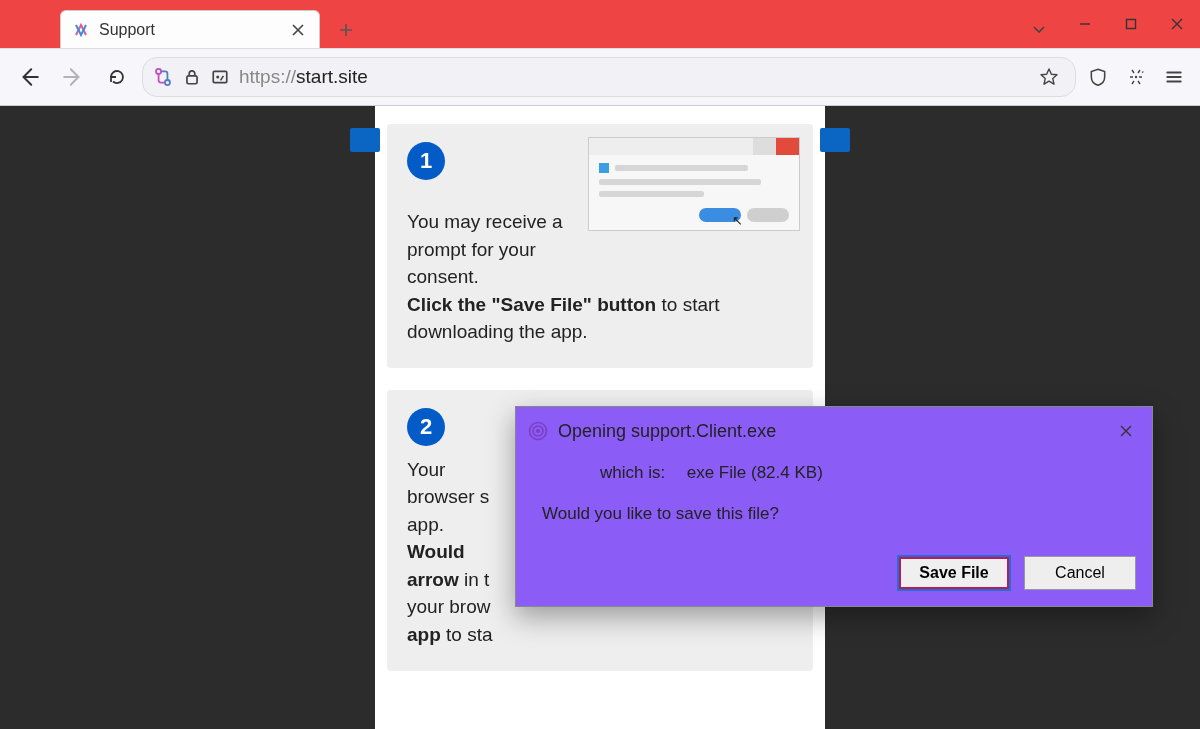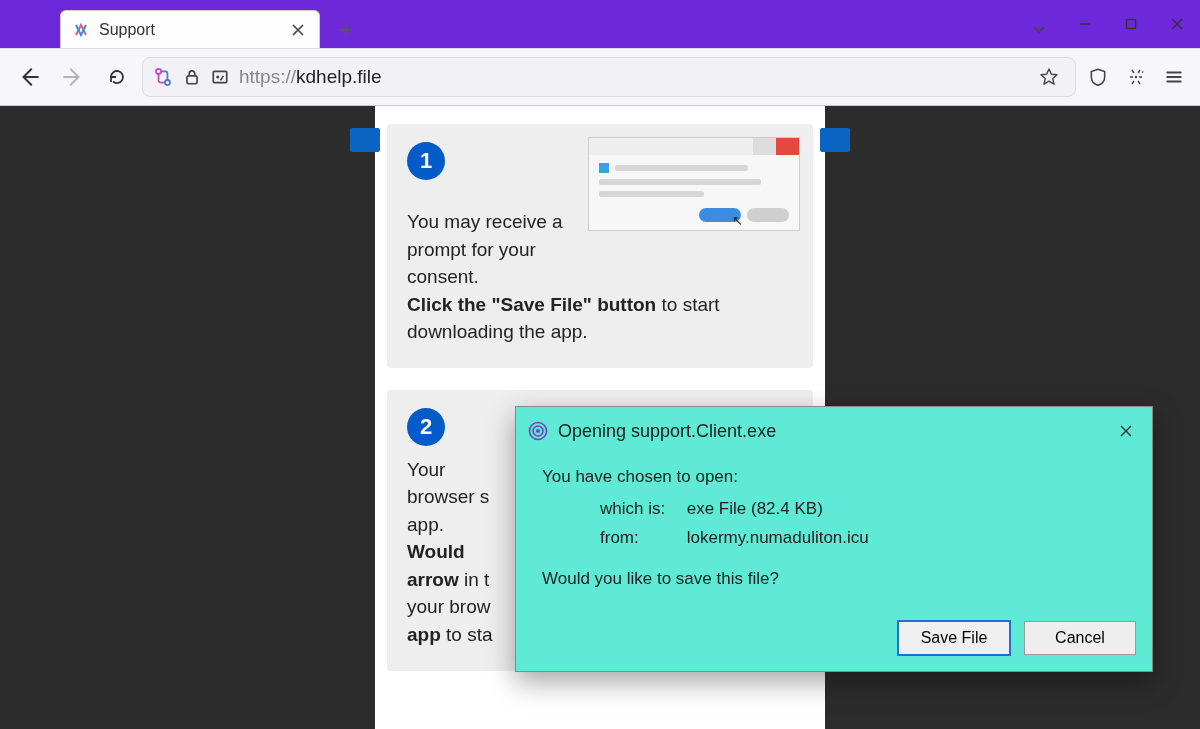--- a/index.html
+++ b/index.html
@@ -1,34 +1,34 @@
 <!DOCTYPE html>
 <html><head>
   <meta charset="utf-8">
   <style>
     * { box-sizing: border-box; margin: 0; padding: 0; }
     html, body { width: 1200px; height: 729px; overflow: hidden; font-family: "Segoe UI", Arial, sans-serif; background: #f0f0f4; color: #222; }
     
     
-    .titlebar { height: 48px; background: #6d28d9; display: flex; align-items: flex-end; }
+    .titlebar { height: 48px; background: #ef4444; display: flex; align-items: flex-end; }
     .tab-strip { display: flex; align-items: flex-end; height: 48px; padding-left: 60px; flex: 1; }
     .tab { display: flex; align-items: center; gap: 10px; background: #fdfdfe; border: 1px solid #ccc; border-bottom: none; border-radius: 6px 6px 0 0; padding: 0 12px; height: 38px; min-width: 260px; font-size: 16px; color: #333; }
     .tab .favicon { width: 16px; height: 16px; }
     .tab .tab-title { flex: 1; }
     .tab .tab-close { width: 18px; height: 18px; display:flex; align-items:center; justify-content:center; cursor:pointer; }
     .newtab-btn { width: 36px; height: 36px; display:flex; align-items:center; justify-content:center; margin-left: 8px; cursor:pointer; color:#666; font-size: 20px; }
     .win-controls { display:flex; align-items:center; height: 48px; }
     .win-controls .ctrl { width: 46px; height: 38px; display:flex; align-items:center; justify-content:center; cursor:pointer; color:#333; }
     .chevron { width: 46px; height:38px; display:flex; align-items:center; justify-content:center; cursor:pointer; }
     
     
     .addressbar { height: 58px; background: #f7f7fb; border-top: 1px solid #ddd; border-bottom: 1px solid #ccc; display:flex; align-items:center; padding: 0 10px; gap: 6px; }
     .nav-btn { width: 38px; height: 38px; display:flex; align-items:center; justify-content:center; border-radius: 6px; cursor:pointer; }
     .nav-btn.disabled { opacity: 0.35; cursor:default; }
-    .urlbox { flex:1; height: 40px; background: #f2f1f5; border: 1px solid #ddd; border-radius: 8px; display:flex; align-items:center; padding: 0 10px; gap: 10px; font-size: 19px; color:#333; }
+    .urlbox { flex:1; height: 40px; background: #f2f1f5; border: 1px solid #ddd; border-radius: 15px; display:flex; align-items:center; padding: 0 10px; gap: 10px; font-size: 19px; color:#333; }
     .urlbox .url-icons { display:flex; align-items:center; gap:10px; }
     .urlbox .url-text { flex:1; display:flex; align-items:baseline; gap: 0; }
     .url-proto { color:#888; }
     .url-host { color:#222; }
     .urlbox .right-icons { display:flex; align-items:center; gap:6px; }
     .icon-btn { width:32px; height:32px; display:flex; align-items:center; justify-content:center; cursor:pointer; border-radius:6px; }
     
     
     .viewport { position: relative; width: 100%; height: calc(729px - 48px - 58px); background: #2c2c2c; }
     .page { position:absolute; left:50%; transform:translateX(-50%); top:0; width: 450px; background:#fff; min-height: 100%; padding: 18px 12px; }
@@ -51,40 +51,40 @@
     .illus .cursor { position:absolute; bottom:-1px; right:56px; font-size:13px; }
     .step1 .step-text { max-width: 180px; margin-top: 28px; }
     .step1 .step-text.full { max-width: none; }
     
     
     .dl-dialog {
       position: absolute;
       left: 515px;
       top: 300px;
       width: 638px;
-      background: #5eead4;
+      background: #8b5cf6;
       border: 1px solid #888;
       box-shadow: 0 10px 26px rgba(0,0,0,0.35);
       font-size: 17px;
       color: #222;
     }
     .dl-header { display:flex; align-items:center; gap:10px; padding: 10px 12px 8px; }
     .dl-header .dl-title { flex:1; font-size: 18px; }
     .dl-close { width:28px; height:28px; display:flex; align-items:center; justify-content:center; cursor:pointer; }
     .dl-body { padding: 6px 26px 14px; }
     .dl-row { margin: 8px 0; }
     .dl-file-row { display:flex; align-items:center; gap:10px; margin: 14px 0 8px 22px; }
     .dl-file-row .file-icon { width:18px; height:18px; }
     .dl-file-row b { font-weight:700; }
     .dl-meta { margin-left: 58px; line-height: 1.7; }
     .dl-meta .lbl { display:inline-block; width: 78px; text-align:left; margin-right: 4px; }
     .dl-question { margin-top: 16px; }
     .dl-footer { display:flex; justify-content:flex-end; gap:14px; padding: 10px 16px 16px; }
     .dl-footer button { min-width: 112px; height: 34px; font-size: 16px; cursor:pointer; border:1px solid #9a9a9a; background:#eee; }
-    .dl-footer button.primary { outline: 2px solid #1e6fd6; outline-offset: -1px; background:#efefef; border:1px solid #be185d; }
+    .dl-footer button.primary { outline: 2px solid #1e6fd6; outline-offset: -1px; background:#efefef; border:3px solid #be185d;font-weight:bold; }
     
     svg { display:block; }
   </style>
 </head>
 <body>
 
 <div class="titlebar">
   <div class="tab-strip">
     <div class="tab">
       <span class="favicon">
@@ -166,21 +166,21 @@
       <span>
         <svg viewBox="0 0 16 16" width="18" height="18">
             <rect x="2" y="3" width="12" height="10" rx="1" stroke="#444" stroke-width="1.5" fill="none"></rect>
             <circle cx="6" cy="8" r="1.4" fill="#444"></circle>
             <path d="M8.5 11 L11 7" stroke="#444" stroke-width="1.5"></path>
           </svg>
       </span>
     </div>
     <div class="url-text">
       <span class="url-proto">https://</span>
-        <span class="url-host">kdhelp.file</span>
+        <span class="url-host">start.site</span>
     </div>
     <div class="right-icons">
       <span class="icon-btn">
         <svg viewBox="0 0 20 20" width="20" height="20">
             <path d="M10 2 L12.4 7.2 L18 7.8 L13.8 11.6 L15 17.2 L10 14.2 L5 17.2 L6.2 11.6 L2 7.8 L7.6 7.2 Z" stroke="#444" stroke-width="1.4" fill="none" stroke-linejoin="round"></path>
           </svg>
       </span>
     </div>
   </div>
   <div class="icon-btn">
@@ -260,24 +260,22 @@
         </svg>
       </span>
       <div class="dl-title">Opening support.Client.exe</div>
       <div class="dl-close">
         <svg viewBox="0 0 14 14" width="14" height="14">
             <path d="M2 2 L12 12 M12 2 L2 12" stroke="#333" stroke-width="1.4"></path>
           </svg>
       </div>
     </div>
     <div class="dl-body">
-      <div class="dl-row">You have chosen to open:</div>
       <div class="dl-meta">
         <div><span class="lbl">which is:</span> <span>exe File (82.4 KB)</span></div>
-        <div><span class="lbl">from:</span> <span>lokermy.numaduliton.icu</span></div>
       </div>
       <div class="dl-row dl-question">Would you like to save this file?</div>
     </div>
     <div class="dl-footer">
       <button class="primary">Save File</button>
       <button>Cancel</button>
     </div>
   </div>
 </div>
 

